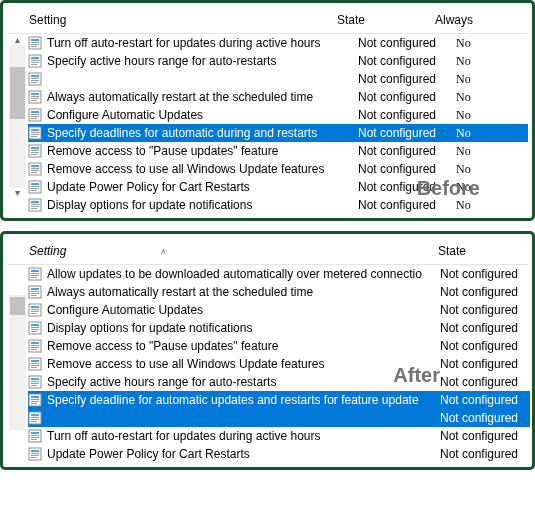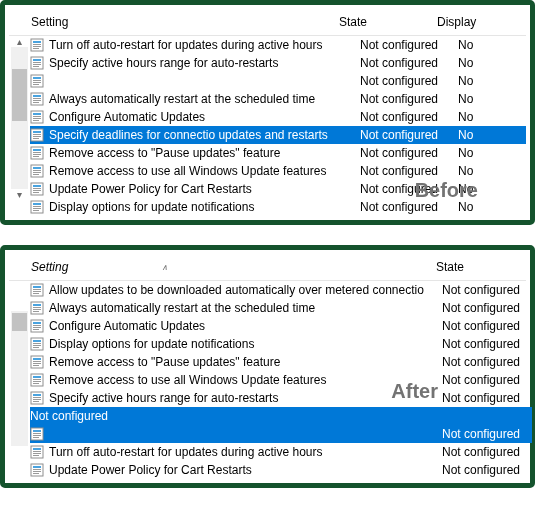--- a/index.html
+++ b/index.html
@@ -4,24 +4,24 @@
 <style>
   * { box-sizing: border-box; margin: 0; padding: 0; }
   body {
     font-family: "Segoe UI", Tahoma, sans-serif;
     font-size: 12px;
     background: #ffffff;
     color: #000000;
     width: 535px;
   }
   .panel {
-    border: 5px solid #14532d;
+    border: 3px solid #14532d;
     border-radius: 5px;
     background: #ffffff;
-    margin-bottom: 20px;
+    margin-bottom: 10px;
     padding: 6px 4px 4px 4px;
   }
   .panel-body { display: flex; }
   .scroll-col {
     width: 17px;
     display: flex;
     flex-direction: column;
     align-items: center;
     font-size: 10px;
     color: #6b6b6b;
@@ -65,21 +65,21 @@
     font-size: 12px;
   }
   .row .setting-cell {
     display: flex;
     align-items: center;
     overflow: hidden;
     white-space: nowrap;
   }
   .row .setting-cell.short { width: 330px; }
   .row .state-cell.short { width: 98px; }
-  .row .comment-cell.short { width: 65px; }
+  .row .comment-cell.short { width: 65px; font-family: Liberation Serif, serif; }
   .row .setting-cell.long { width: 412px; }
   .row .state-cell.long { width: 90px; }
   .row.selected { background: #0078d7; color: #ffffff; }
   .row.selected .state-cell,
   .row.selected .comment-cell { background: #0078d7; color:#ffffff; }
   .icon-policy {
     width: 14px; height: 14px;
     display: inline-block;
     margin-right: 5px;
     flex-shrink: 0;
@@ -95,21 +95,21 @@
   }
   .panel { position: relative; }
 </style>
 </head>
 <body>
 
 <div class="panel">
   <div class="header-row">
     <div class="col-setting short">Setting</div>
     <div class="col-state short">State</div>
-    <div class="col-comment short">Display</div>
+    <div class="col-comment short">Always</div>
   </div>
   <div class="panel-body">
     <div class="scroll-col">
       <div>▴</div>
       <div class="track" style="height:142px;">
         <div class="thumb" style="height:52px;margin-top:22px;"></div>
       </div>
       <div>▾</div>
     </div>
     <div class="content-col" id="before-rows">
@@ -196,21 +196,21 @@
           <div class="setting-cell short">
             <span class="icon-policy">
               <svg viewBox="0 0 14 14" width="14" height="14">
                 <rect x="1" y="1" width="12" height="12" fill="#ffffff" stroke="#8e8e8e" stroke-width="1"></rect>
                 <rect x="3" y="3" width="8" height="2" fill="#4aa3df"></rect>
                 <rect x="3" y="6" width="8" height="1" fill="#9a9a9a"></rect>
                 <rect x="3" y="8" width="8" height="1" fill="#9a9a9a"></rect>
                 <rect x="3" y="10" width="6" height="1" fill="#9a9a9a"></rect>
               </svg>
             </span>
-            <span>Specify deadlines for connectio updates and restarts</span>
+            <span>Specify deadlines for automatic during and restarts</span>
           </div>
           <div class="state-cell short">Not configured</div>
           <div class="comment-cell short">No</div>
         </div>
         <div class="row">
           <div class="setting-cell short">
             <span class="icon-policy">
               <svg viewBox="0 0 14 14" width="14" height="14">
                 <rect x="1" y="1" width="12" height="12" fill="#ffffff" stroke="#8e8e8e" stroke-width="1"></rect>
                 <rect x="3" y="3" width="8" height="2" fill="#4aa3df"></rect>
@@ -392,20 +392,32 @@
                 <rect x="3" y="6" width="8" height="1" fill="#9a9a9a"></rect>
                 <rect x="3" y="8" width="8" height="1" fill="#9a9a9a"></rect>
                 <rect x="3" y="10" width="6" height="1" fill="#9a9a9a"></rect>
               </svg>
             </span>
             <span>Specify active hours range for auto-restarts</span>
           </div>
           <div class="state-cell long">Not configured</div>
         </div>
         <div class="row selected">
+          <div class="setting-cell long">
+            <span class="icon-policy">
+              <svg viewBox="0 0 14 14" width="14" height="14">
+                <rect x="1" y="1" width="12" height="12" fill="#ffffff" stroke="#8e8e8e" stroke-width="1"></rect>
+                <rect x="3" y="3" width="8" height="2" fill="#4aa3df"></rect>
+                <rect x="3" y="6" width="8" height="1" fill="#9a9a9a"></rect>
+                <rect x="3" y="8" width="8" height="1" fill="#9a9a9a"></rect>
+                <rect x="3" y="10" width="6" height="1" fill="#9a9a9a"></rect>
+              </svg>
+            </span>
+            <span>Specify deadline for automatic updates and restarts for feature update</span>
+          </div>
           <div class="state-cell long">Not configured</div>
         </div>
         <div class="row selected">
           <div class="setting-cell long">
             <span class="icon-policy">
               <svg viewBox="0 0 14 14" width="14" height="14">
                 <rect x="1" y="1" width="12" height="12" fill="#ffffff" stroke="#8e8e8e" stroke-width="1"></rect>
                 <rect x="3" y="3" width="8" height="2" fill="#4aa3df"></rect>
                 <rect x="3" y="6" width="8" height="1" fill="#9a9a9a"></rect>
                 <rect x="3" y="8" width="8" height="1" fill="#9a9a9a"></rect>

